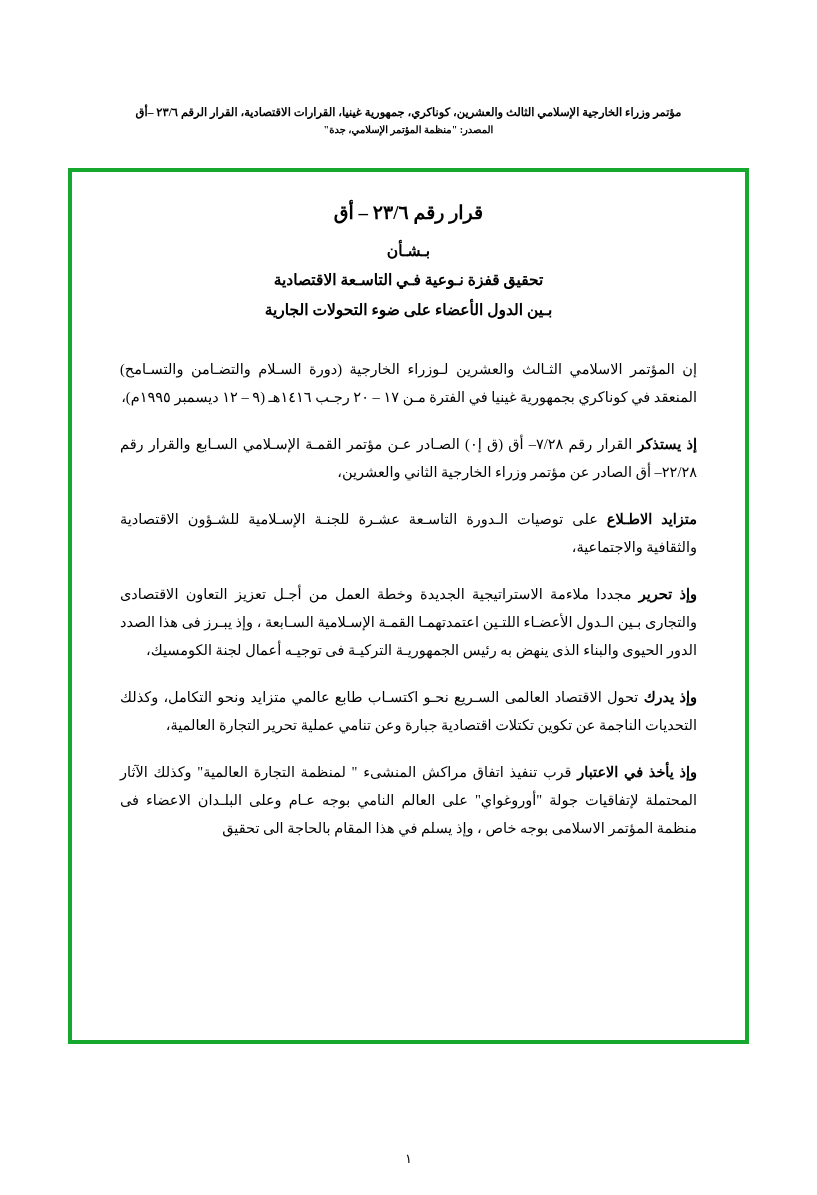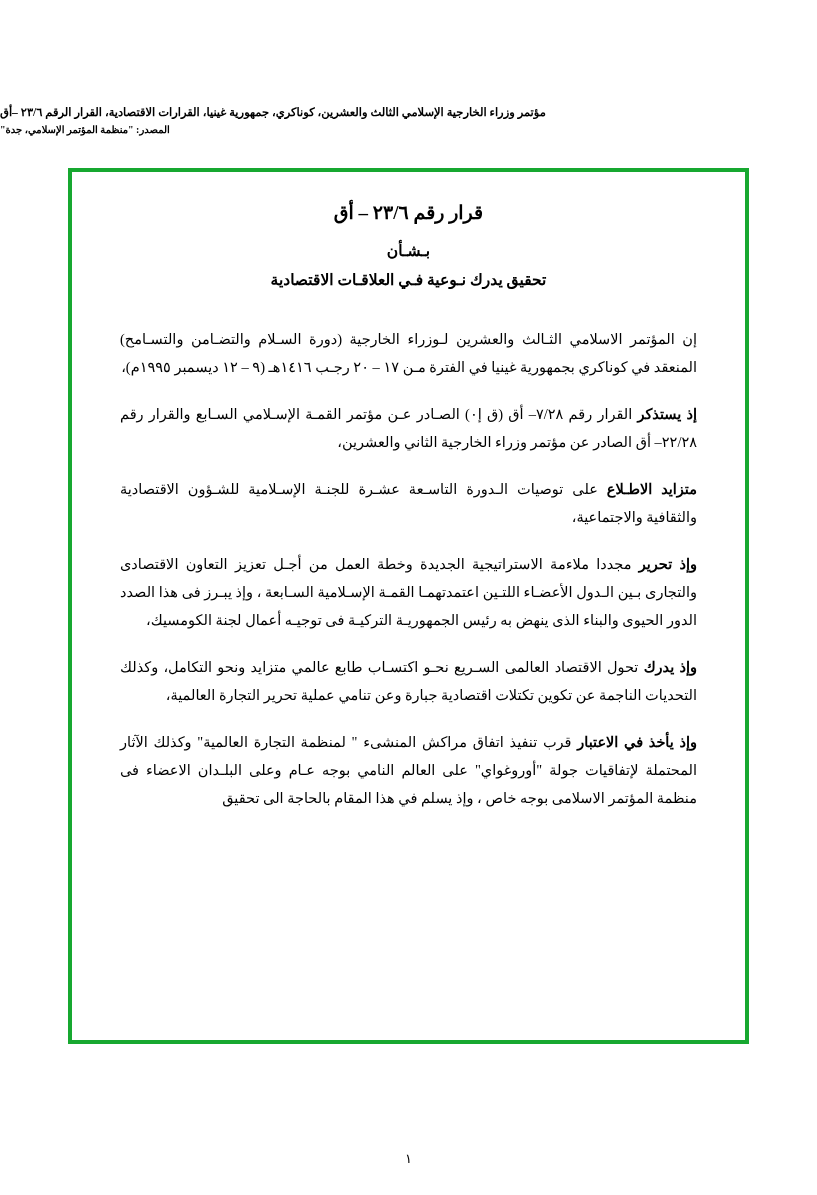--- a/index.html
+++ b/index.html
@@ -18,21 +18,21 @@
   .page {
     position: absolute;
     inset: 0;
   }
   
   .doc-header {
     position: absolute;
     top: 104px;
     left: 0;
     right: 0;
-    text-align: left;
+    text-align: center;
     direction: rtl;
   }
   .doc-header .line1 {
     font-size: 11.5px;
     font-weight: bold;
     letter-spacing: 0px;
     line-height: 16px;
     color: #000;
   }
   .doc-header .line2 {
@@ -123,21 +123,22 @@
     <div class="line1">مؤتمر وزراء الخارجية الإسلامي الثالث والعشرين، كوناكري، جمهورية غينيا، القرارات الاقتصادية، القرار الرقم ٢٣/٦ –أق</div>
     <div class="line2">المصدر:  "منظمة المؤتمر الإسلامي، جدة"</div>
   </div>
 
   <div class="frame">
     <div class="frame-inner">
 
       <div class="title-block">
         <div class="t-main">قرار رقم ٢٣/٦ – أق</div>
         <div class="t-sub">بـشـأن</div>
-        <div class="t-line">تحقيق يدرك نـوعية فـي العلاقـات الاقتصادية</div>
+        <div class="t-line">تحقيق قفزة نـوعية فـي التاسـعة الاقتصادية</div>
+        <div class="t-line">بـين الدول الأعضاء على ضوء التحولات الجارية</div>
       </div>
 
       <div class="body-text">
 
         <p class="para">
           <span>إن المؤتمر الاسلامي الثـالث والعشرين لـوزراء الخارجية (دورة السـلام والتضـامن والتسـامح) المنعقد في كوناكري بجمهورية غينيا في الفترة مـن ١٧ – ٢٠ رجـب ١٤١٦هـ (٩ – ١٢ ديسمبر ١٩٩٥م)،</span>
         </p>
 
         <p class="para">
           <span class="lead">إذ يستذكر</span><span> القرار رقم ٧/٢٨– أق (ق إ٠) الصـادر عـن مؤتمر القمـة الإسـلامي السـابع والقرار رقم ٢٢/٢٨– أق الصادر عن مؤتمر وزراء الخارجية الثاني والعشرين،</span>

